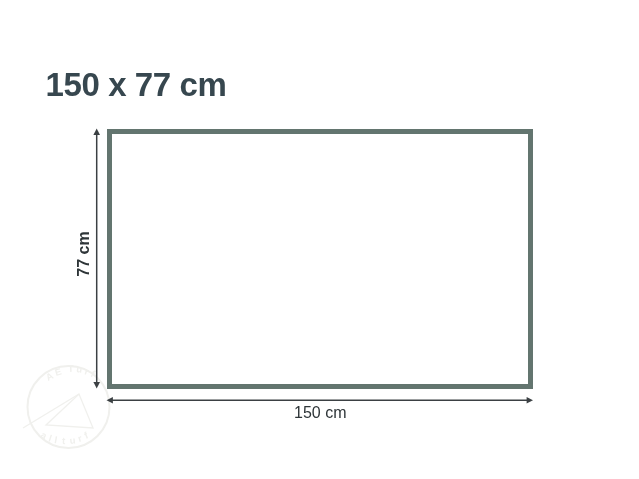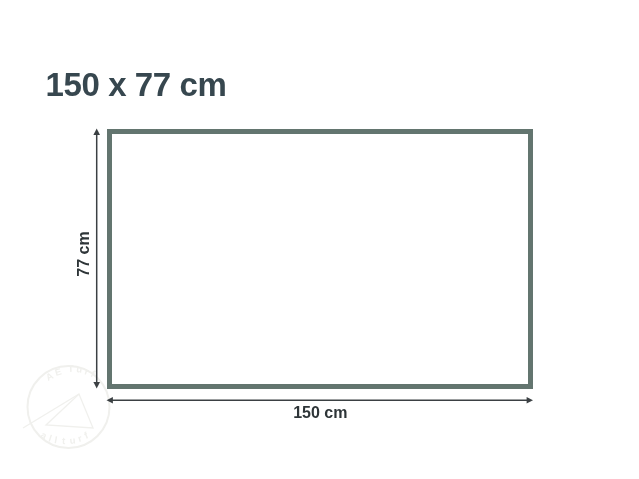--- a/index.html
+++ b/index.html
@@ -1,20 +1,20 @@
 <!DOCTYPE html>
 <html><head>
 <meta charset="utf-8">
 <style>
 html,body{margin:0;padding:0;background:#ffffff;}
 body{width:639px;height:479px;position:relative;overflow:hidden;font-family:"Liberation Sans",sans-serif;}
 .title{position:absolute;left:45.5px;top:45.8px;font-size:33px;font-weight:bold;color:#37474f;letter-spacing:-0.4px;white-space:nowrap;line-height:0.7;margin-top:27px;}
 .rect{position:absolute;left:107px;top:129px;width:426px;height:260px;box-sizing:border-box;border:5px solid #63756f;}
 .lblv{position:absolute;left:84.4px;top:254.3px;font-size:16px;font-weight:bold;color:#2e3538;transform:translate(-50%,-50%) rotate(-90deg);white-space:nowrap;line-height:1;}
-.lblh{position:absolute;left:320.3px;top:413.3px;font-size:16px;font-weight:bold;color:#2e3538;transform:translate(-50%,-50%);white-space:nowrap;line-height:1;}
+.lblh{position:absolute;left:320.3px;top:413.3px;font-size:16px;font-weight:normal;color:#2e3538;transform:translate(-50%,-50%);white-space:nowrap;line-height:1;}
 svg.ovl{position:absolute;left:0;top:0;}
 </style>
 </head>
 <body>
 <svg class="ovl" width="639" height="479" viewBox="0 0 639 479">
 
   <g stroke="#f0f0ed" fill="none" stroke-width="2">
     <circle cx="68.5" cy="407" r="41"></circle>
     <path d="M46 425 L79 394 L93 428 Z" stroke-width="1.3"></path>
     <path d="M23 428 L79 394" stroke-width="1.3"></path>

